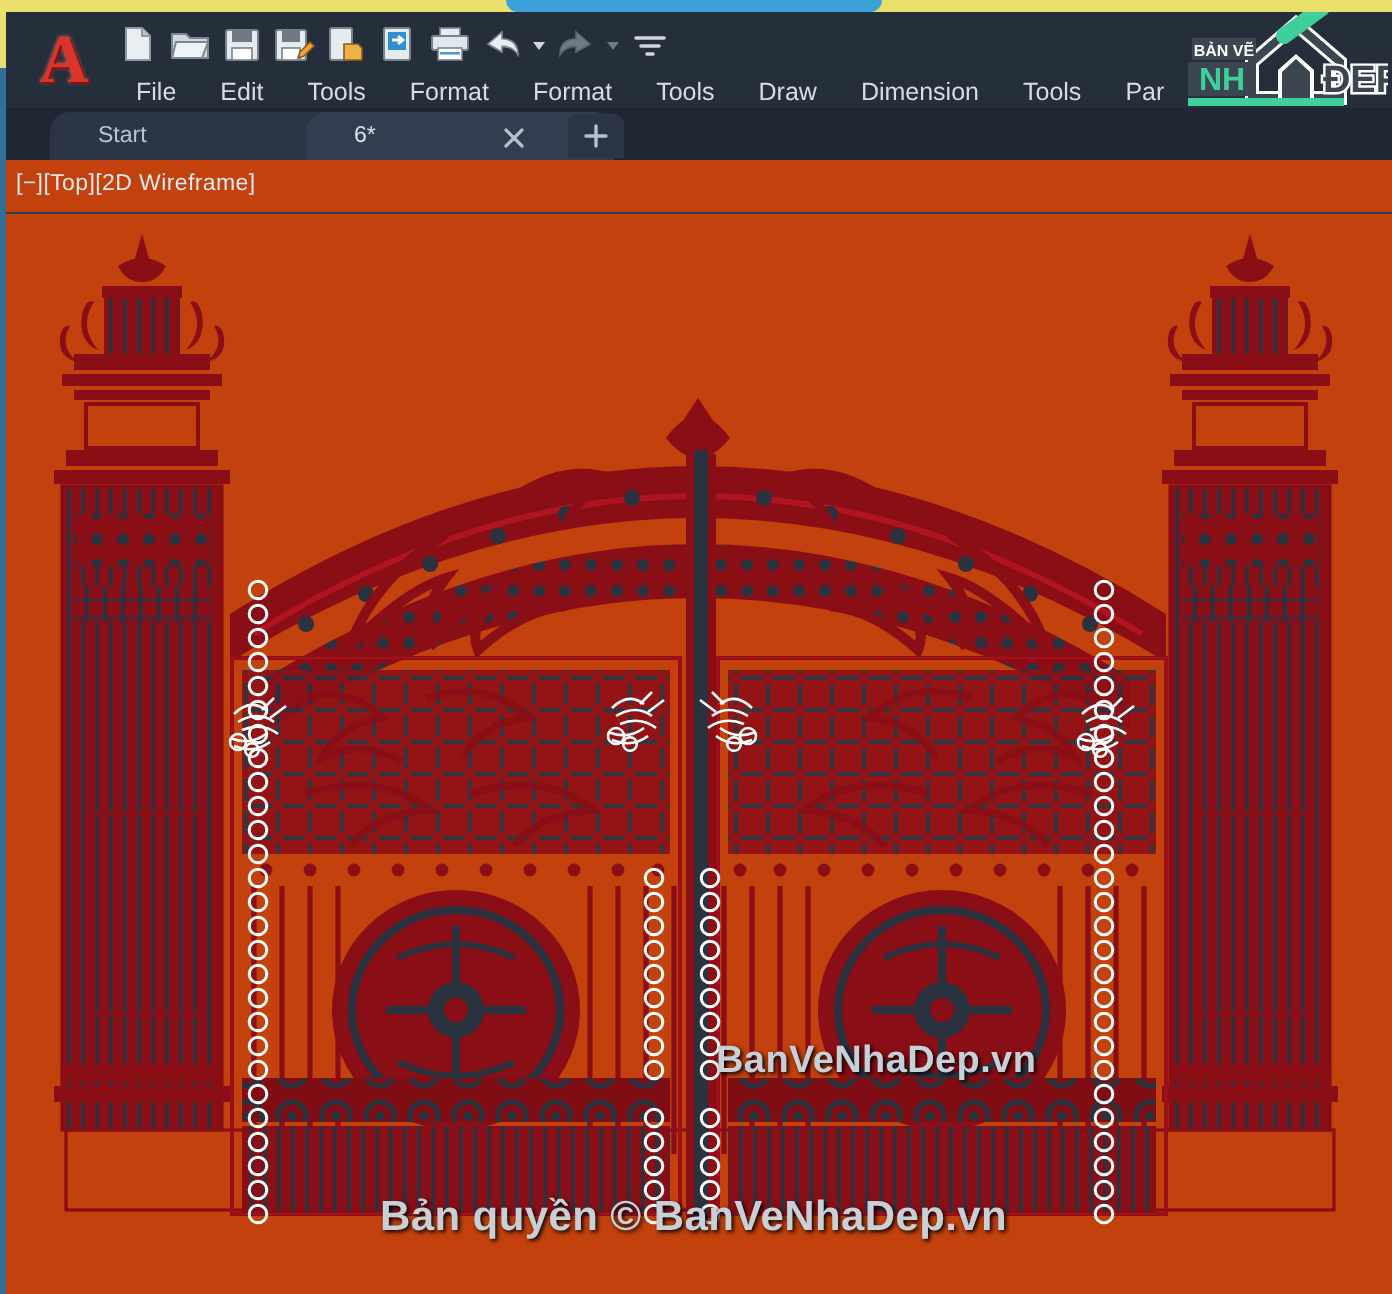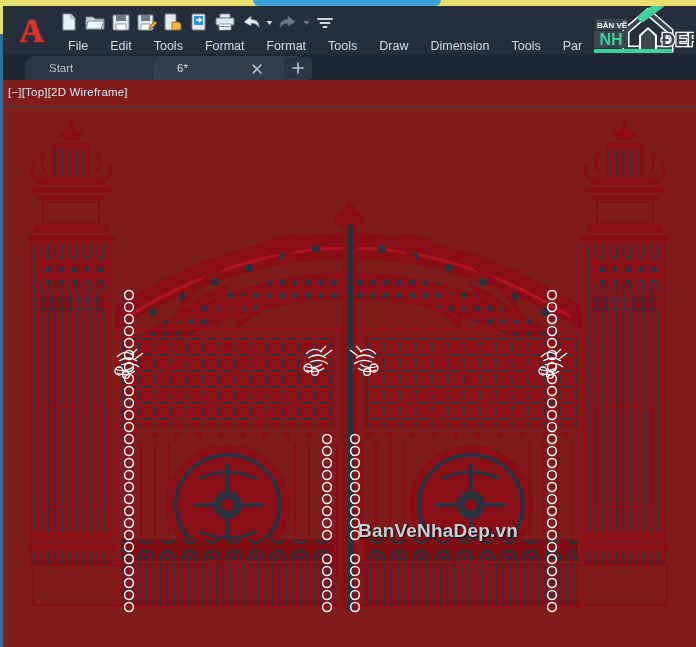--- a/index.html
+++ b/index.html
@@ -40,21 +40,21 @@
   .tabrow{position:absolute;left:3px;top:54px;width:696px;height:26px;background:#1f2733;}
   .tab{position:absolute;top:2px;height:24px;display:flex;align-items:center;
        font-size:11.5px;color:#b9c4d1;cursor:pointer;}
   .tab-start{left:22px;width:136px;background:#2b3545;border-radius:10px 10px 0 0;padding-left:24px;}
   .tab-doc{left:150px;width:130px;background:#323d4f;border-radius:10px 10px 0 0;padding-left:24px;color:#dbe3ec;}
   .tab-close{position:absolute;left:247px;top:8px;width:14px;height:14px;cursor:pointer;}
   .tab-plus{position:absolute;left:281px;top:3px;width:28px;height:22px;cursor:pointer;
             background:#2b3545;border-radius:5px 5px 0 0;}
 
   
-  .viewport{position:absolute;left:3px;top:80px;width:693px;height:567px;background:#7f1d1d;overflow:hidden;}
+  .viewport{position:absolute;left:3px;top:80px;width:693px;height:567px;background:#c2410c;overflow:hidden;}
   .vplabel{position:absolute;left:5px;top:6px;font-size:11.5px;color:#e2e8ef;letter-spacing:.2px;}
   .vpsep{position:absolute;left:0;top:26px;width:693px;height:1px;background:#323c4b;}
 
   .canvaswrap{position:absolute;left:0;top:27px;width:693px;height:540px;}
   .canvaswrap svg{display:block;}
 
   
   .wm{position:absolute;color:#c9cfd6;font-weight:bold;text-shadow:1px 1px 2px #000;
       letter-spacing:.2px;pointer-events:none;}
   .wm-mid{left:355px;top:440px;font-size:19px;text-align:right;}
@@ -566,14 +566,15 @@
             <path d="M2 -8 l6 -6 M6 -4 l8 -6"></path>
           </g>
         </g>
 
       </svg>
     </div>
 
     <div class="wm wm-mid">BanVeNhaDep.vn</div>
   </div>
 
+  <div class="wm wm-bot">Bản quyền © BanVeNhaDep.vn</div>
 
 </div>
 
 </body></html>

